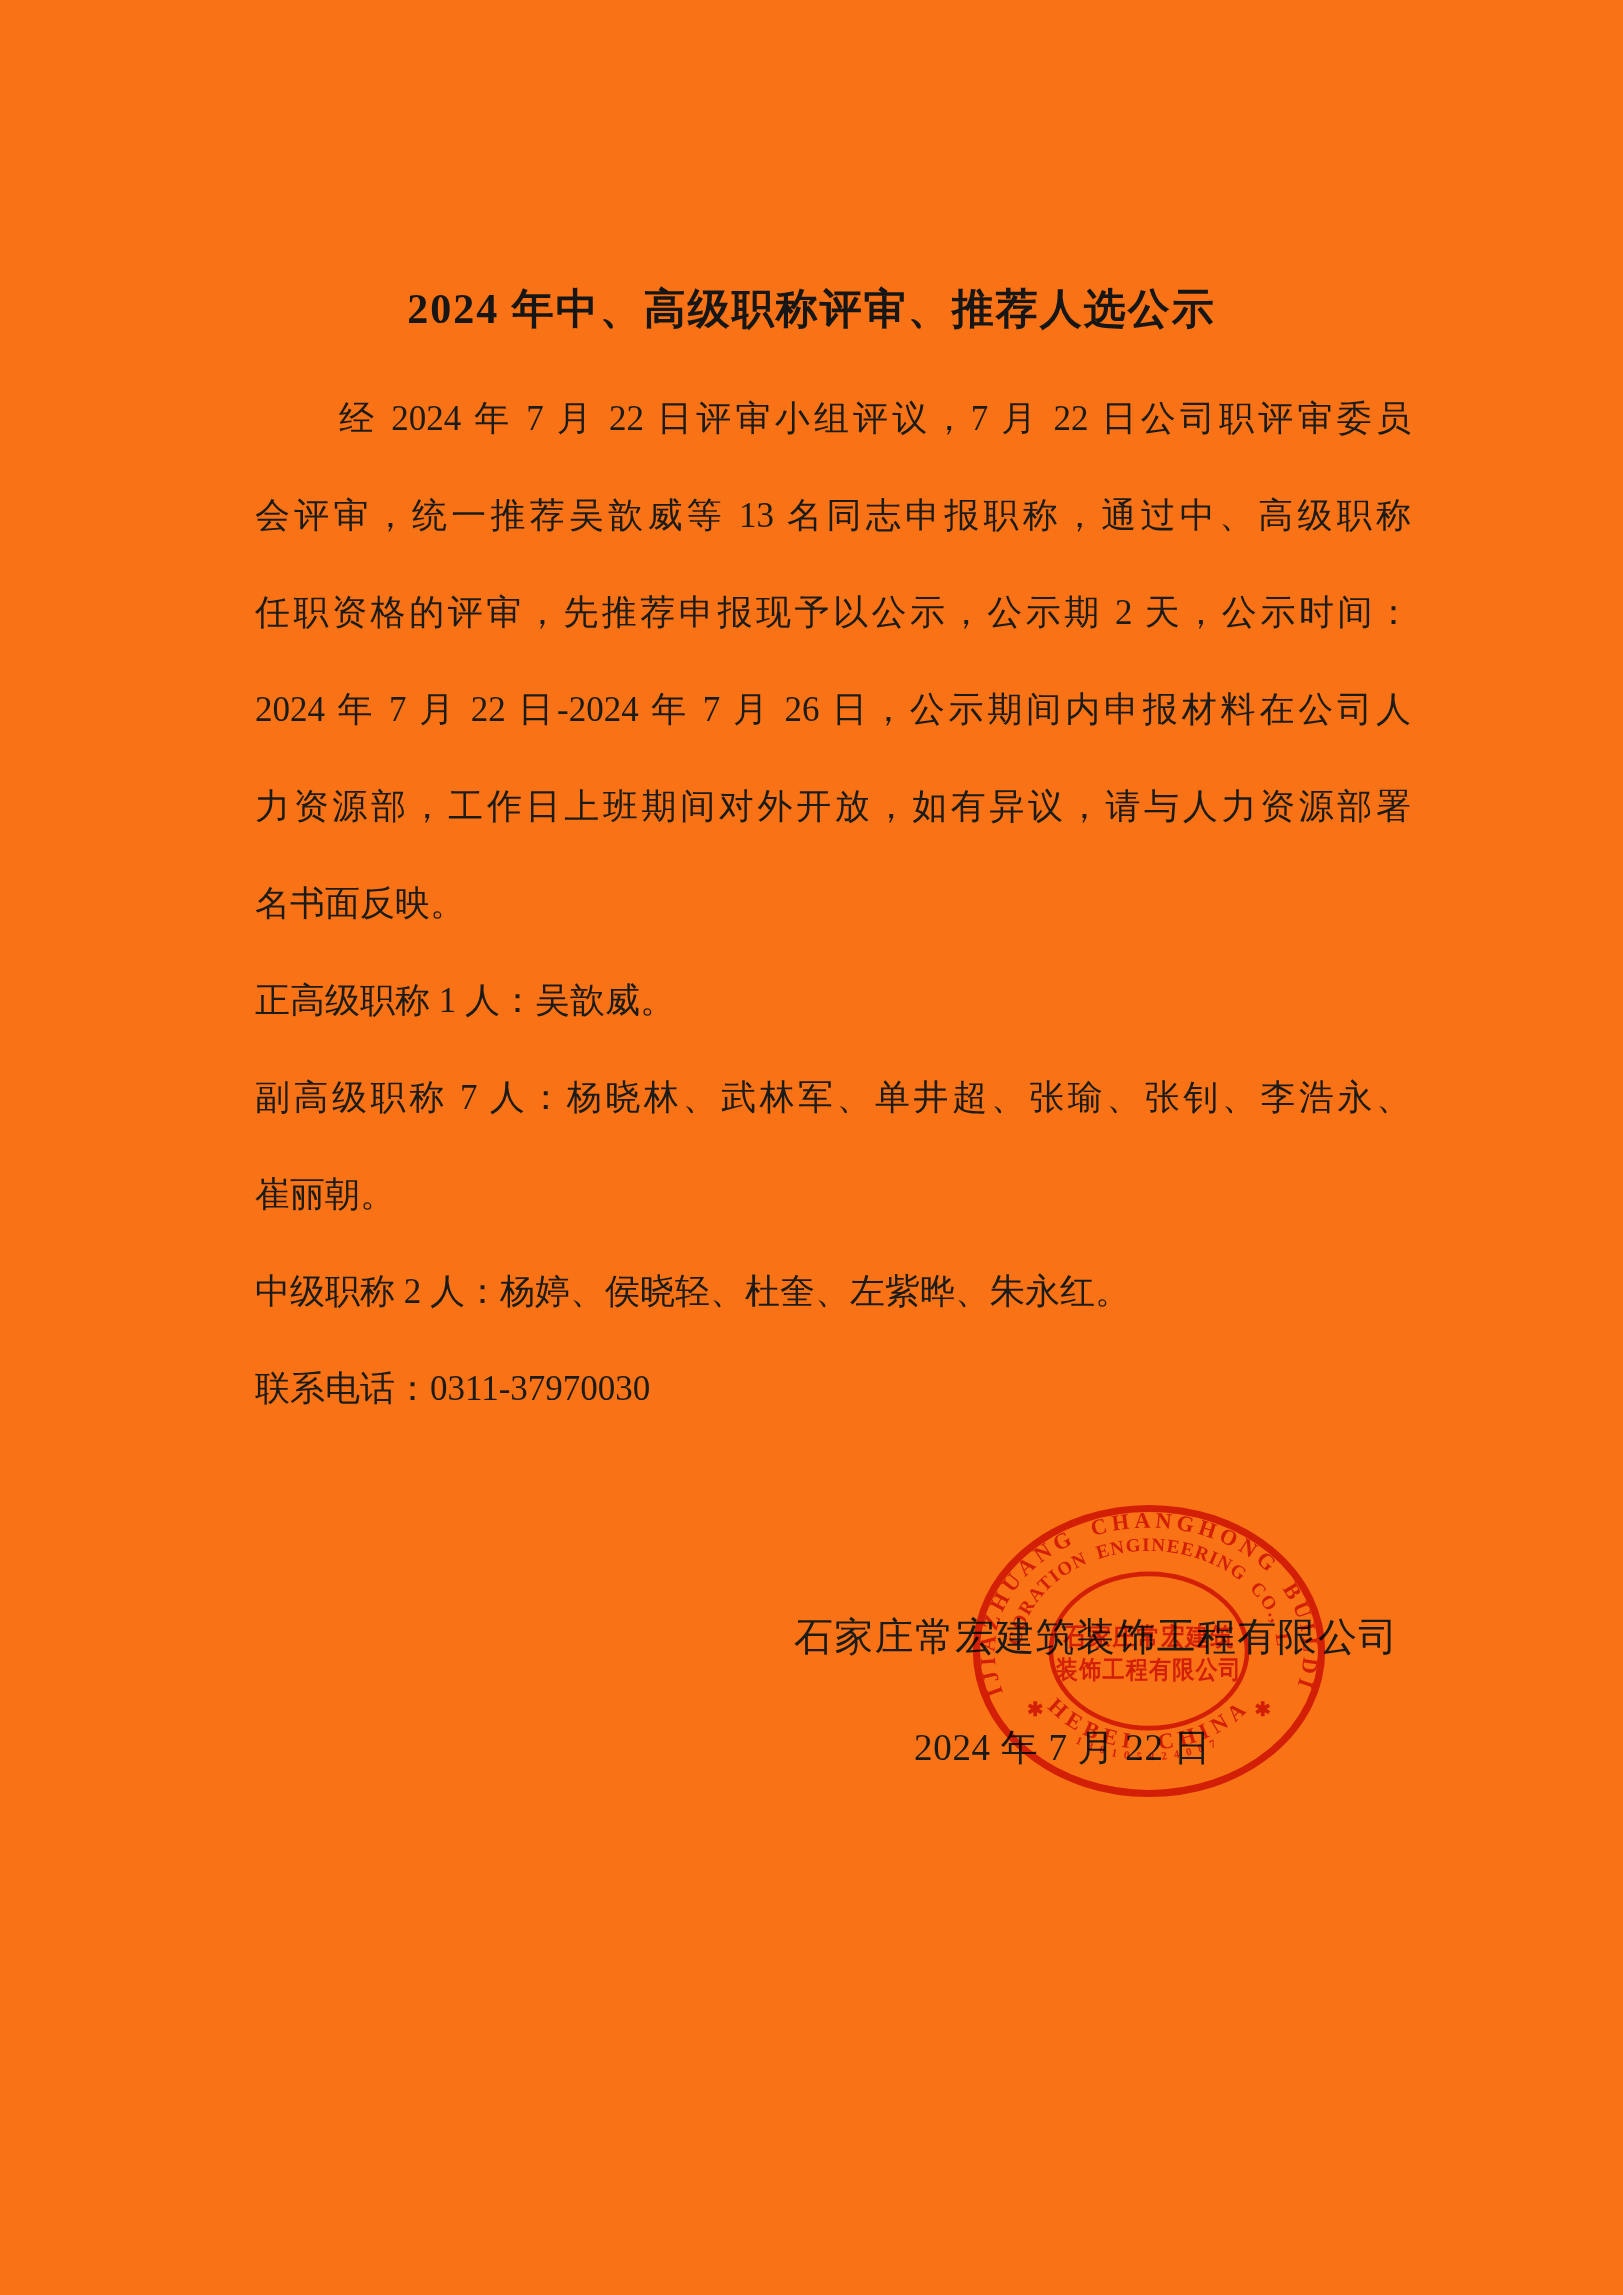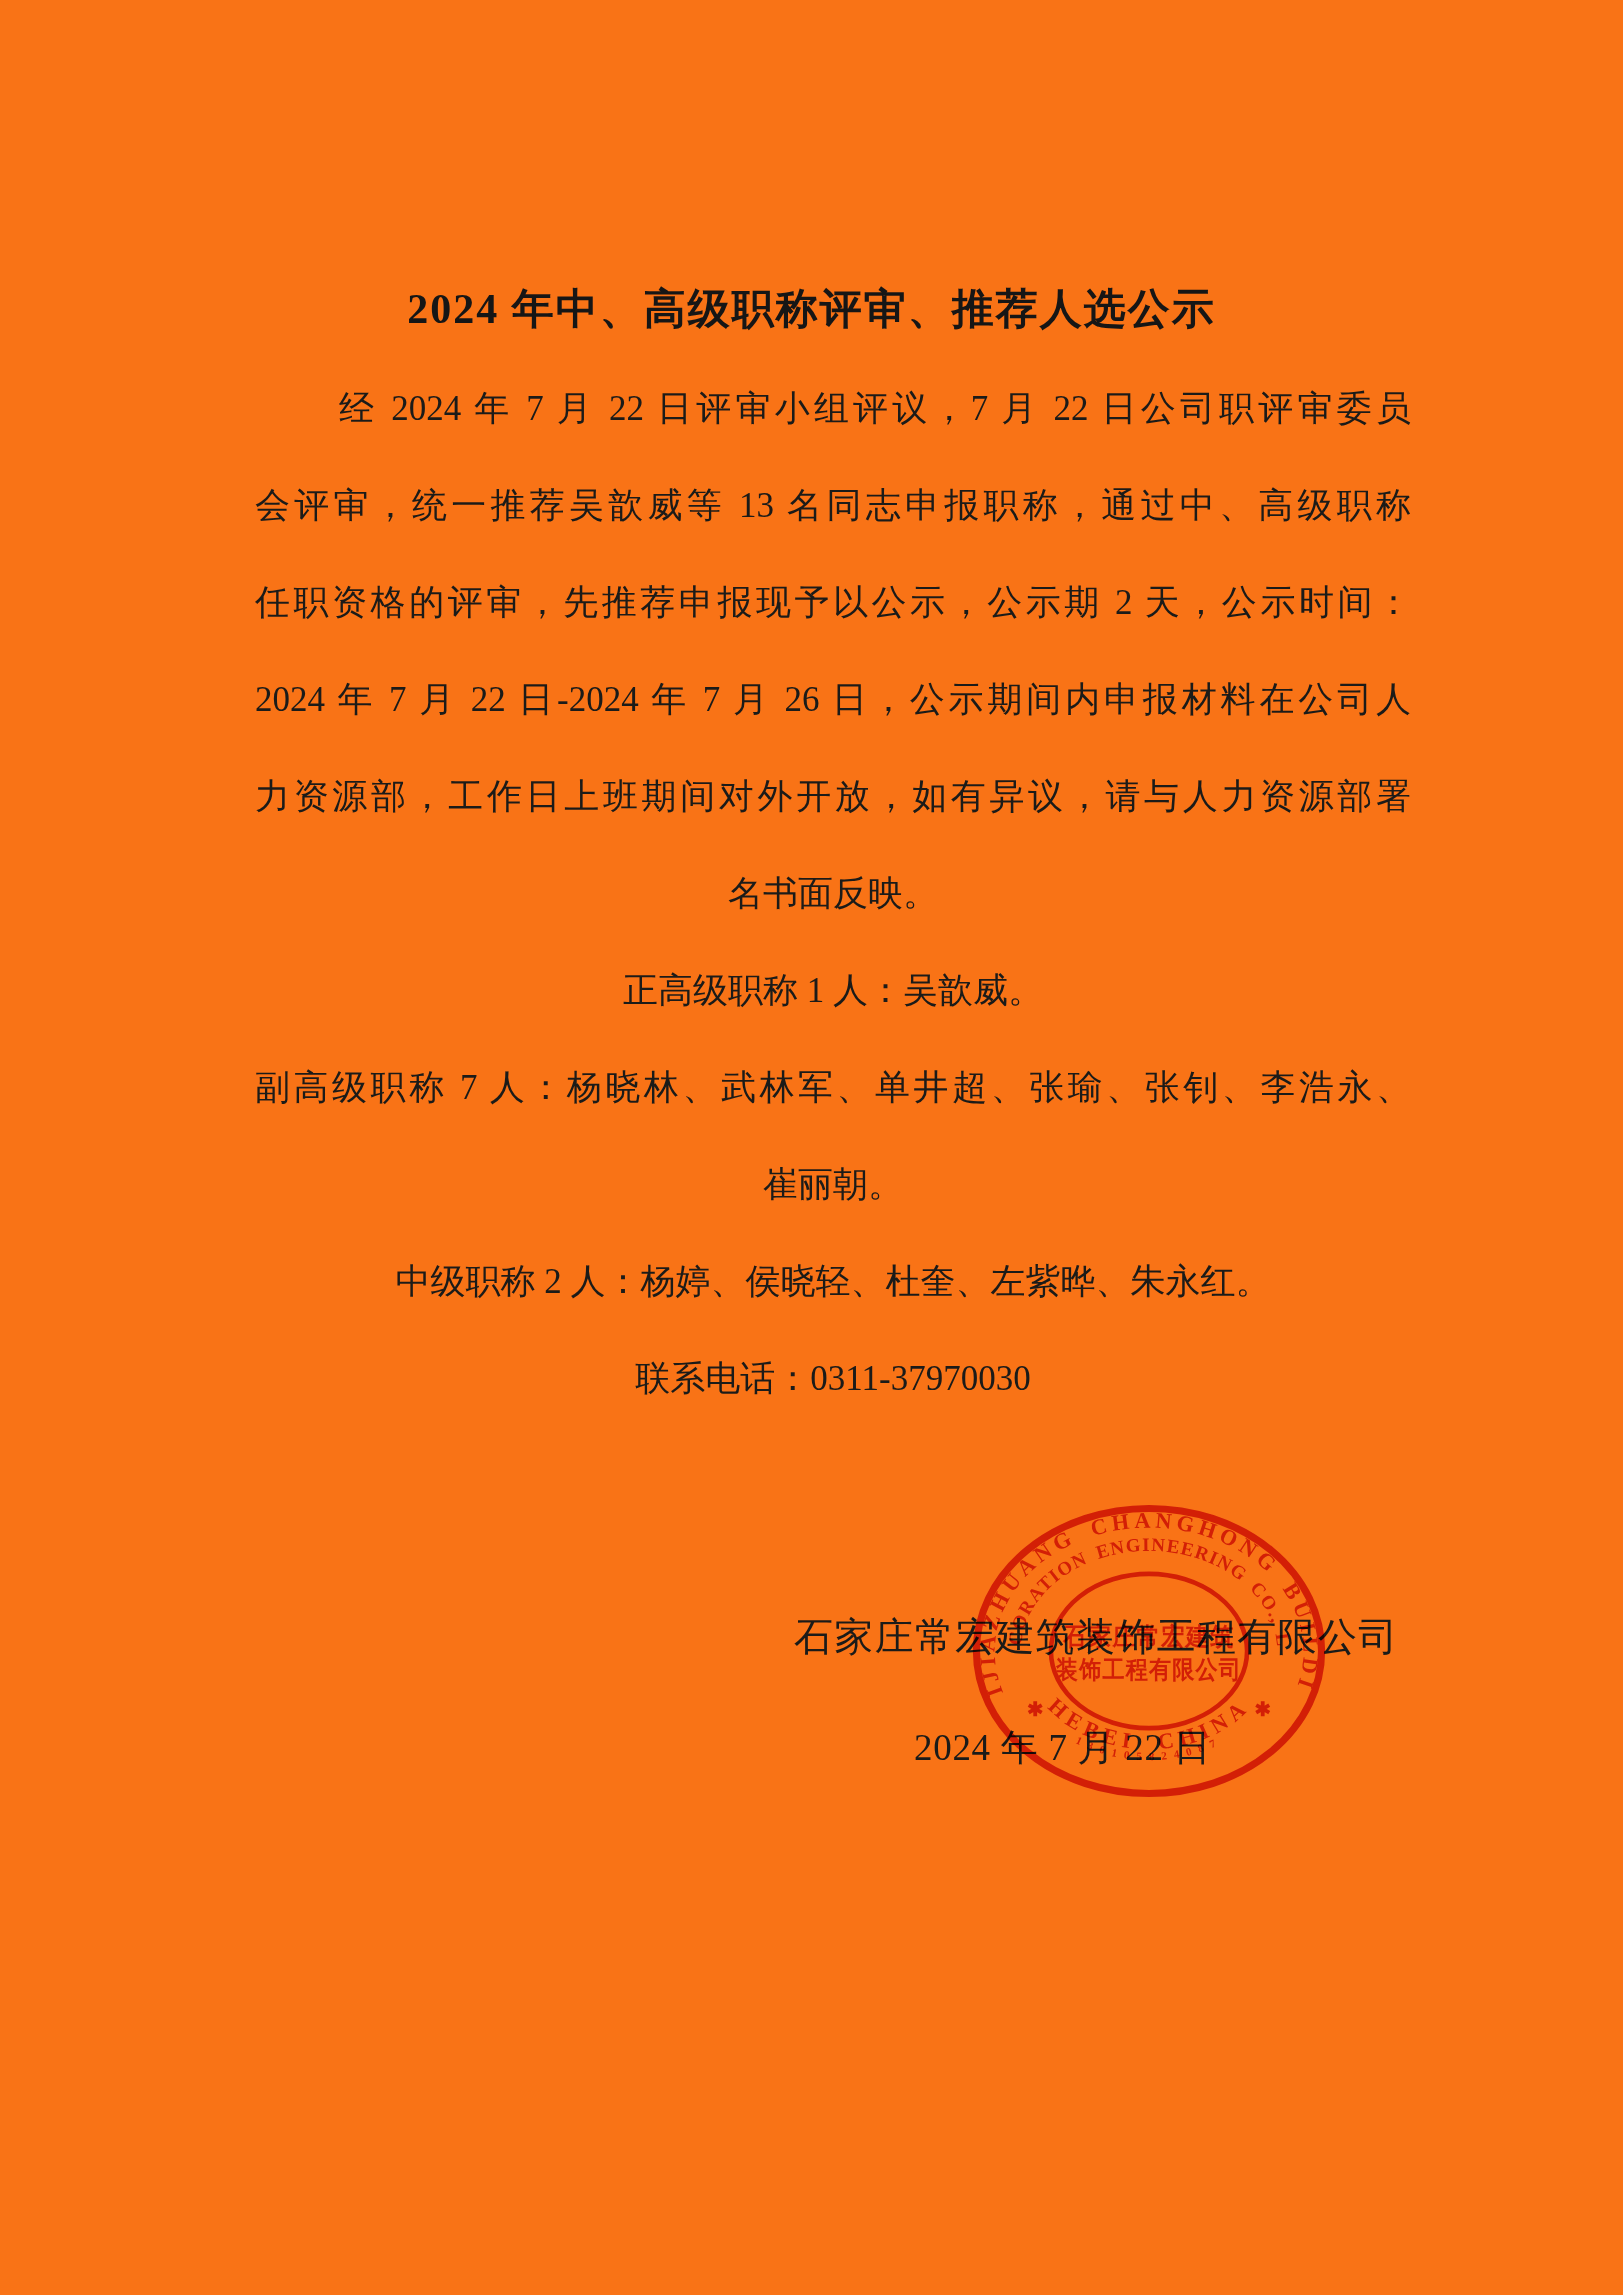--- a/index.html
+++ b/index.html
@@ -13,27 +13,27 @@
   }
   .doc-title{
     position:absolute;top:280px;left:0;width:1623px;
     text-align:center;
     font-size:42px;font-weight:bold;
     letter-spacing:2px;
     line-height:59px;
     color:#161616;
   }
   .body-block{
-    position:absolute;left:255px;top:360px;width:1156px;
+    position:absolute;left:255px;top:370px;width:1156px;
   }
   .ln{
     height:97px;line-height:97px;
     font-size:35px;
     color:#1b1b19;
-    text-align:center;
+    text-align:left;
   }
   .jl{ text-align:justify; text-align-last:justify; }
   .ind{ padding-left:84px; }
   .sig-company{
     position:absolute;left:794px;top:1607px;
     font-size:39px;letter-spacing:1.3px;line-height:59px;
     color:#1b1b19;white-space:nowrap;
   }
   .sig-date{
     position:absolute;left:914px;top:1718px;

